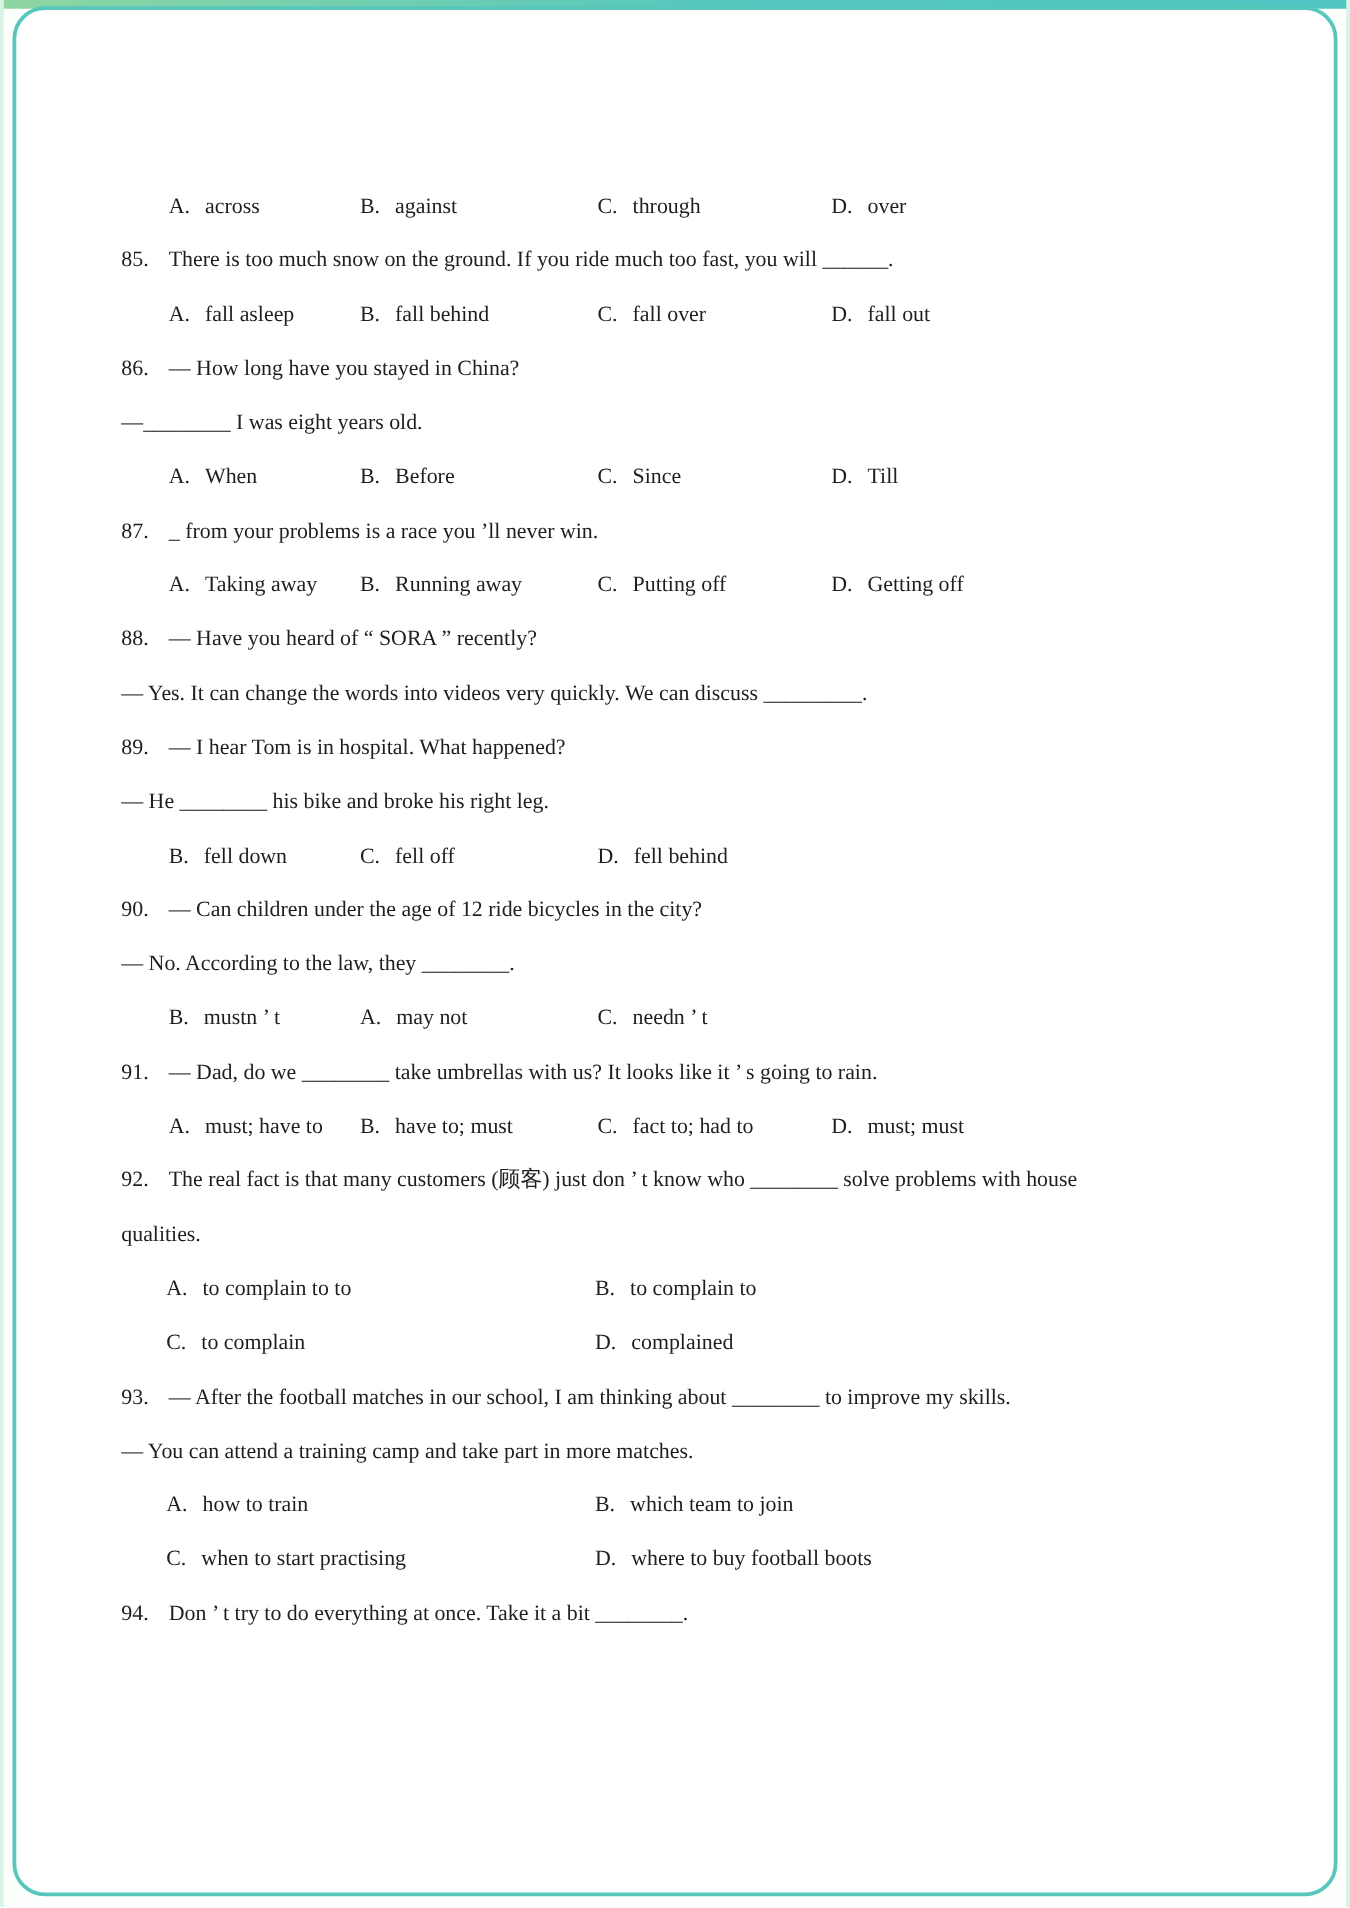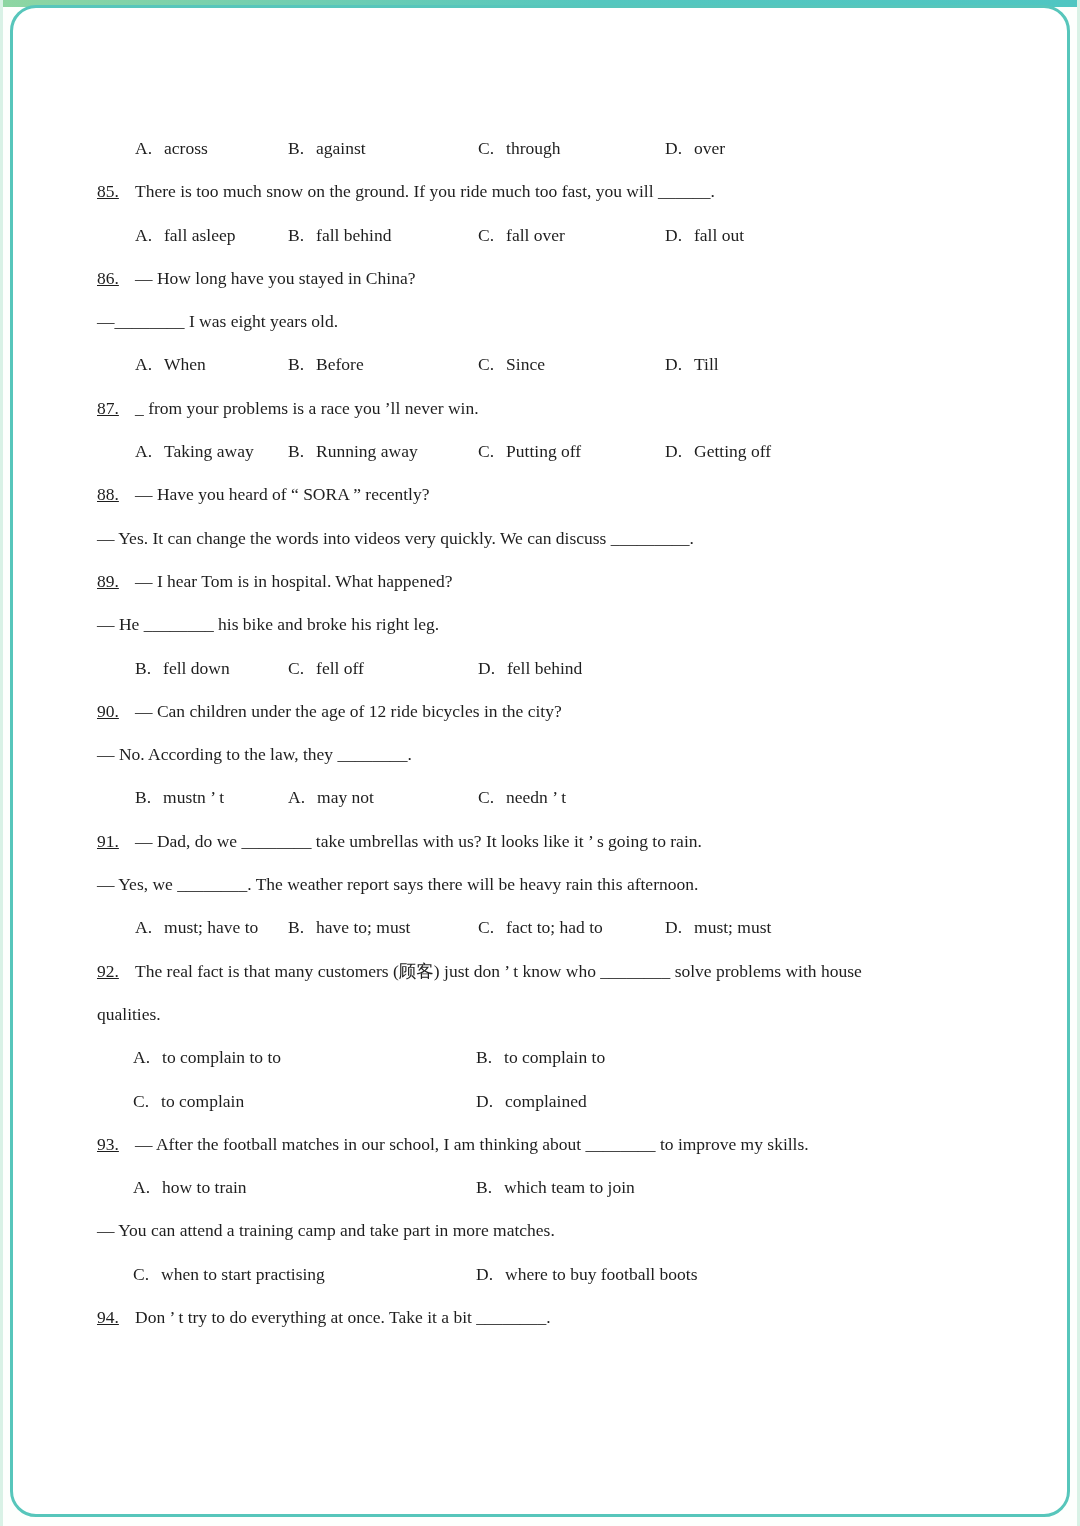--- a/index.html
+++ b/index.html
@@ -29,32 +29,31 @@
   .side-band-right { right: 0; }
   .frame {
     position: absolute;
     top: 5px; left: 10px; right: 10px; bottom: 9px;
     border: 3px solid #57c6bb;
     border-radius: 26px;
     background: #ffffff;
   }
   .content {
     position: absolute;
-    top: 0; left: 0; right: 0;
+    top: 16px; left: 0; right: 0;
     padding: 127px 55px 0 97px;
     font-size: 17.5px;
   }
   .line {
     line-height: 43.3px;
     white-space: nowrap;
   }
   .qnum {
     display: inline-block;
     min-width: 38px;
-    text-decoration: underline;
   }
   .opts {
     display: grid;
     margin-left: 38px;
   }
   .cols4 { grid-template-columns: 153px 190px 187px auto; }
   .cols2 { grid-template-columns: 343px auto; margin-left: 36px; }
   .opt-label { display: inline-block; margin-right: 12px; }
 </style>
 </head>
@@ -104,42 +103,41 @@
         <span class="opt"><span class="opt-label">D.</span><span>fell behind</span></span>
       </div>
       <div class="line q-line"><span class="qnum">90.</span><span>— Can children under the age of 12 ride bicycles in the city?</span></div>
       <div class="line c-line">— No. According to the law, they ________.</div>
       <div class="line opts cols4">
         <span class="opt"><span class="opt-label">B.</span><span>mustn ’ t</span></span>
         <span class="opt"><span class="opt-label">A.</span><span>may not</span></span>
         <span class="opt"><span class="opt-label">C.</span><span>needn ’ t</span></span>
       </div>
       <div class="line q-line"><span class="qnum">91.</span><span>— Dad, do we ________ take umbrellas with us? It looks like it ’ s going to rain.</span></div>
-      <div class="line c-line">— Yes, we ________. The weather report says there will be heavy rain this afternoon.</div>
       <div class="line opts cols4">
         <span class="opt"><span class="opt-label">A.</span><span>must; have to</span></span>
         <span class="opt"><span class="opt-label">B.</span><span>have to; must</span></span>
         <span class="opt"><span class="opt-label">C.</span><span>fact to; had to</span></span>
         <span class="opt"><span class="opt-label">D.</span><span>must; must</span></span>
       </div>
       <div class="line q-line"><span class="qnum">92.</span><span>The real fact is that many customers (顾客) just don ’ t know who ________ solve problems with house</span></div>
       <div class="line c-line">qualities.</div>
       <div class="line opts cols2">
         <span class="opt"><span class="opt-label">A.</span><span>to complain to to</span></span>
         <span class="opt"><span class="opt-label">B.</span><span>to complain to</span></span>
       </div>
       <div class="line opts cols2">
         <span class="opt"><span class="opt-label">C.</span><span>to complain</span></span>
         <span class="opt"><span class="opt-label">D.</span><span>complained</span></span>
       </div>
       <div class="line q-line"><span class="qnum">93.</span><span>— After the football matches in our school, I am thinking about ________ to improve my skills.</span></div>
+      <div class="line c-line">— You can attend a training camp and take part in more matches.</div>
       <div class="line opts cols2">
         <span class="opt"><span class="opt-label">A.</span><span>how to train</span></span>
         <span class="opt"><span class="opt-label">B.</span><span>which team to join</span></span>
       </div>
-      <div class="line c-line">— You can attend a training camp and take part in more matches.</div>
       <div class="line opts cols2">
         <span class="opt"><span class="opt-label">C.</span><span>when to start practising</span></span>
         <span class="opt"><span class="opt-label">D.</span><span>where to buy football boots</span></span>
       </div>
       <div class="line q-line"><span class="qnum">94.</span><span>Don ’ t try to do everything at once. Take it a bit ________.</span></div>
     </div>
 </div>
 
 </body></html>

